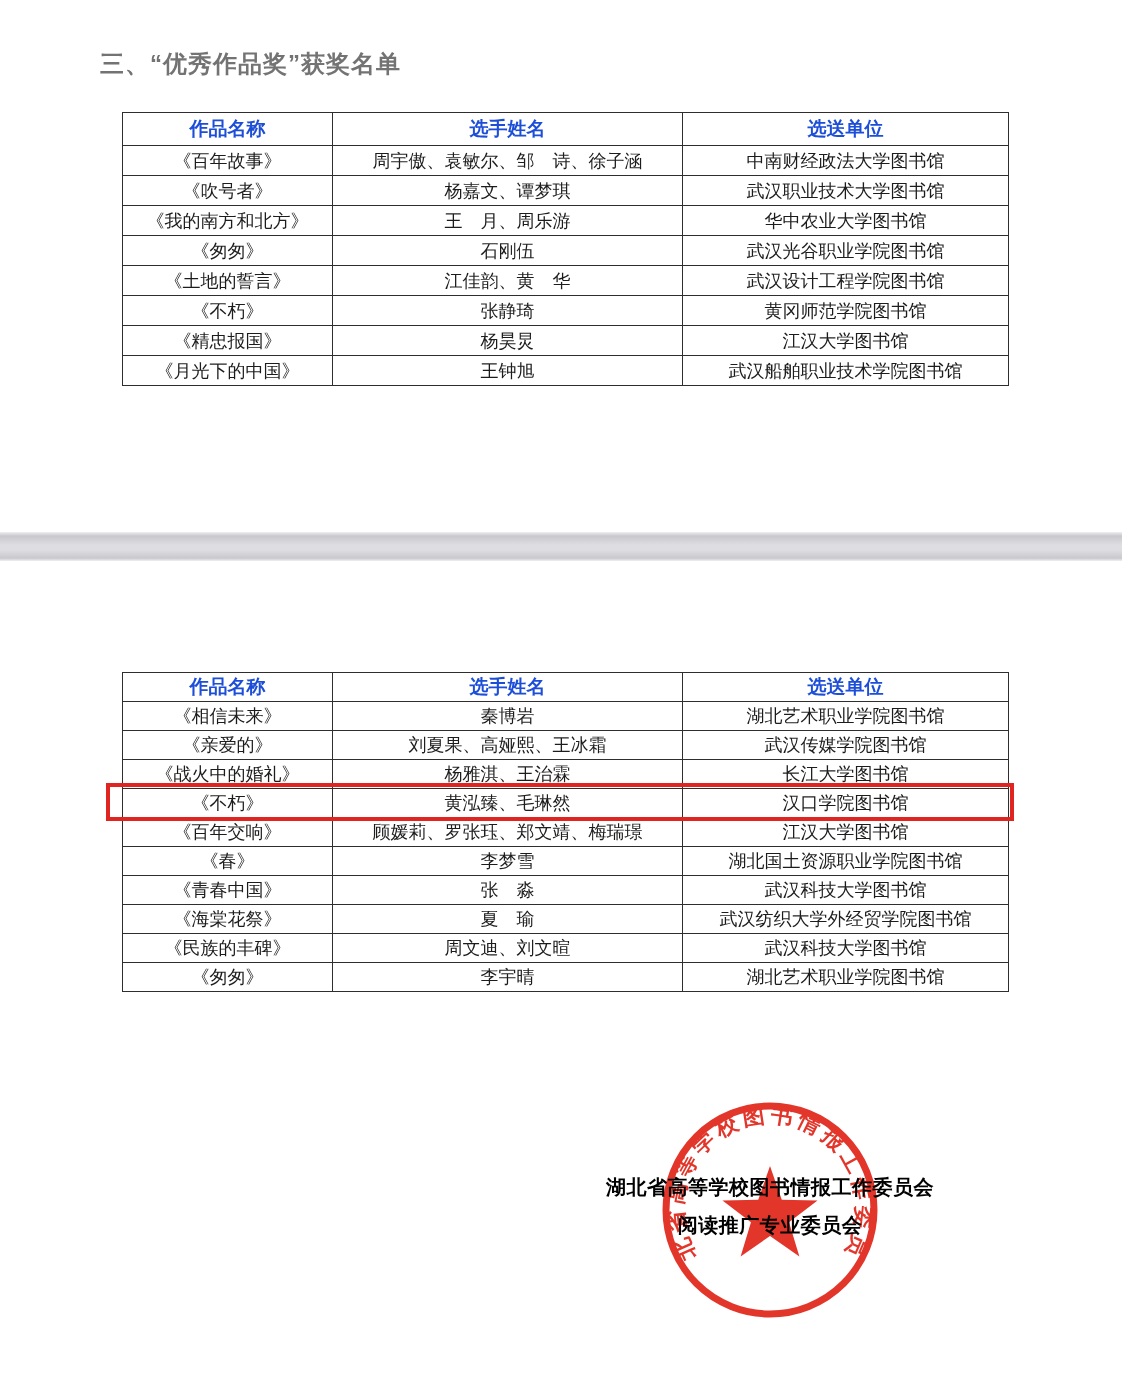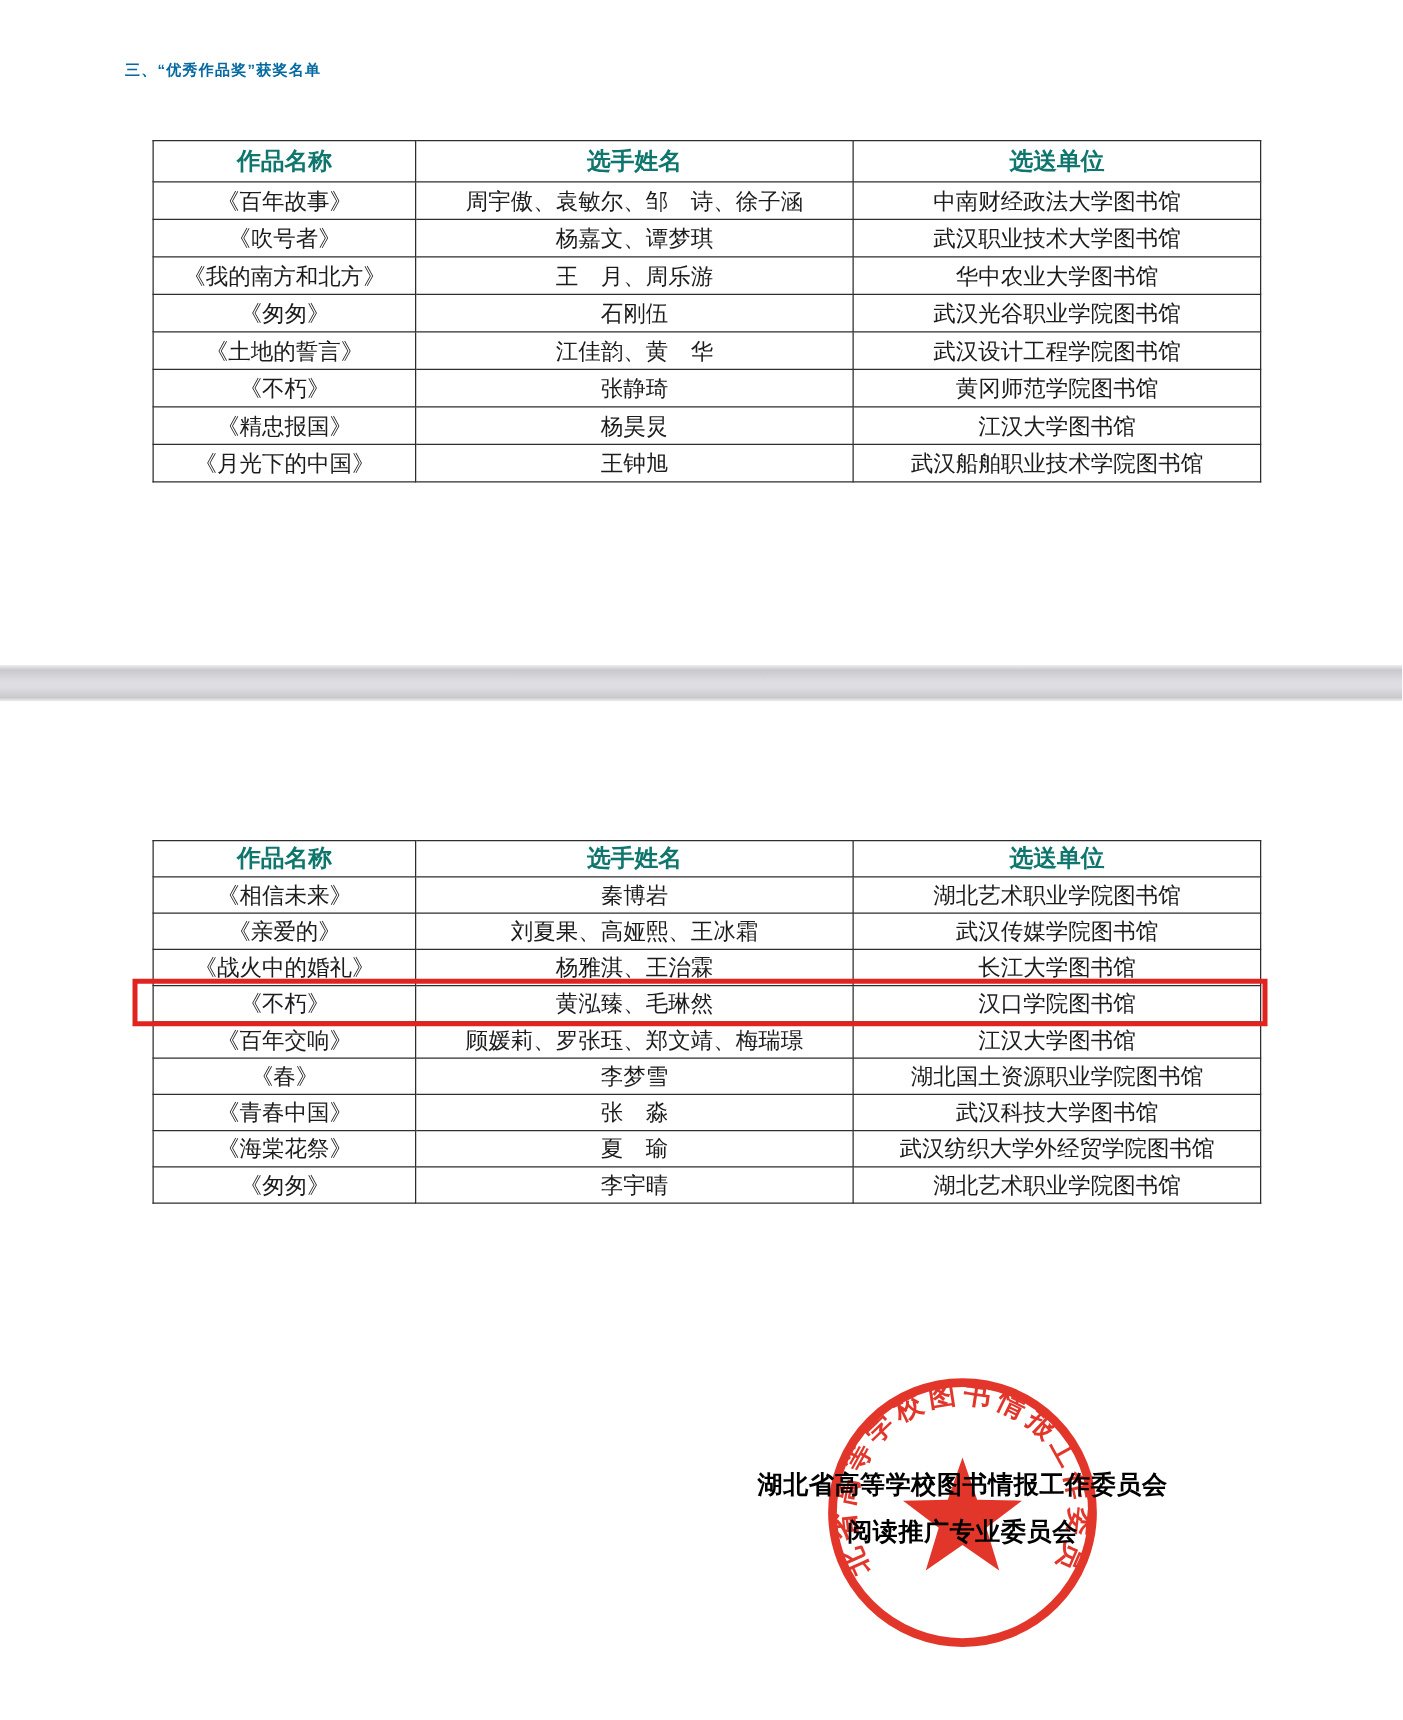--- a/index.html
+++ b/index.html
@@ -13,22 +13,22 @@
     background: #ffffff;
     overflow: hidden;
   }
 
   .section-title {
     position: absolute;
     left: 100px;
     top: 48px;
     font-family: "Liberation Sans", "DejaVu Sans", sans-serif;
     font-weight: bold;
-    font-size: 12px;
-    color: #0369a1;
+    font-size: 24px;
+    color: #737373;
     letter-spacing: 1px;
     white-space: nowrap;
   }
 
   table.awards {
     position: absolute;
     left: 122px;
     border-collapse: collapse;
     table-layout: fixed;
     width: 886px;
@@ -42,21 +42,21 @@
     border: 1px solid #2e2e2e;
     text-align: center;
     vertical-align: middle;
     padding: 0 4px;
     white-space: nowrap;
     overflow: hidden;
   }
   table.awards th {
     font-size: 19px;
     font-weight: bold;
-    color: #0f766e;
+    color: #1d4ed8;
   }
 
   #table1 { top: 112px; }
   #table1 thead tr { height: 33px; }
   #table1 tbody tr { height: 30px; }
 
   #table2 { top: 672px; }
   #table2 thead tr { height: 29px; }
   #table2 tbody tr { height: 29px; }
 
@@ -236,20 +236,25 @@
           <td>《青春中国》</td>
           <td>张　淼</td>
           <td>武汉科技大学图书馆</td>
         </tr>
         <tr>
           <td>《海棠花祭》</td>
           <td>夏　瑜</td>
           <td>武汉纺织大学外经贸学院图书馆</td>
         </tr>
         <tr>
+          <td>《民族的丰碑》</td>
+          <td>周文迪、刘文暄</td>
+          <td>武汉科技大学图书馆</td>
+        </tr>
+        <tr>
           <td>《匆匆》</td>
           <td>李宇晴</td>
           <td>湖北艺术职业学院图书馆</td>
         </tr>
       </tbody>
   </table>
 
   <div class="highlight-box" style="border-color: rgb(224, 36, 32);"></div>
 
   <svg class="seal" viewBox="-113 -113 226 226" xmlns="http://www.w3.org/2000/svg">

